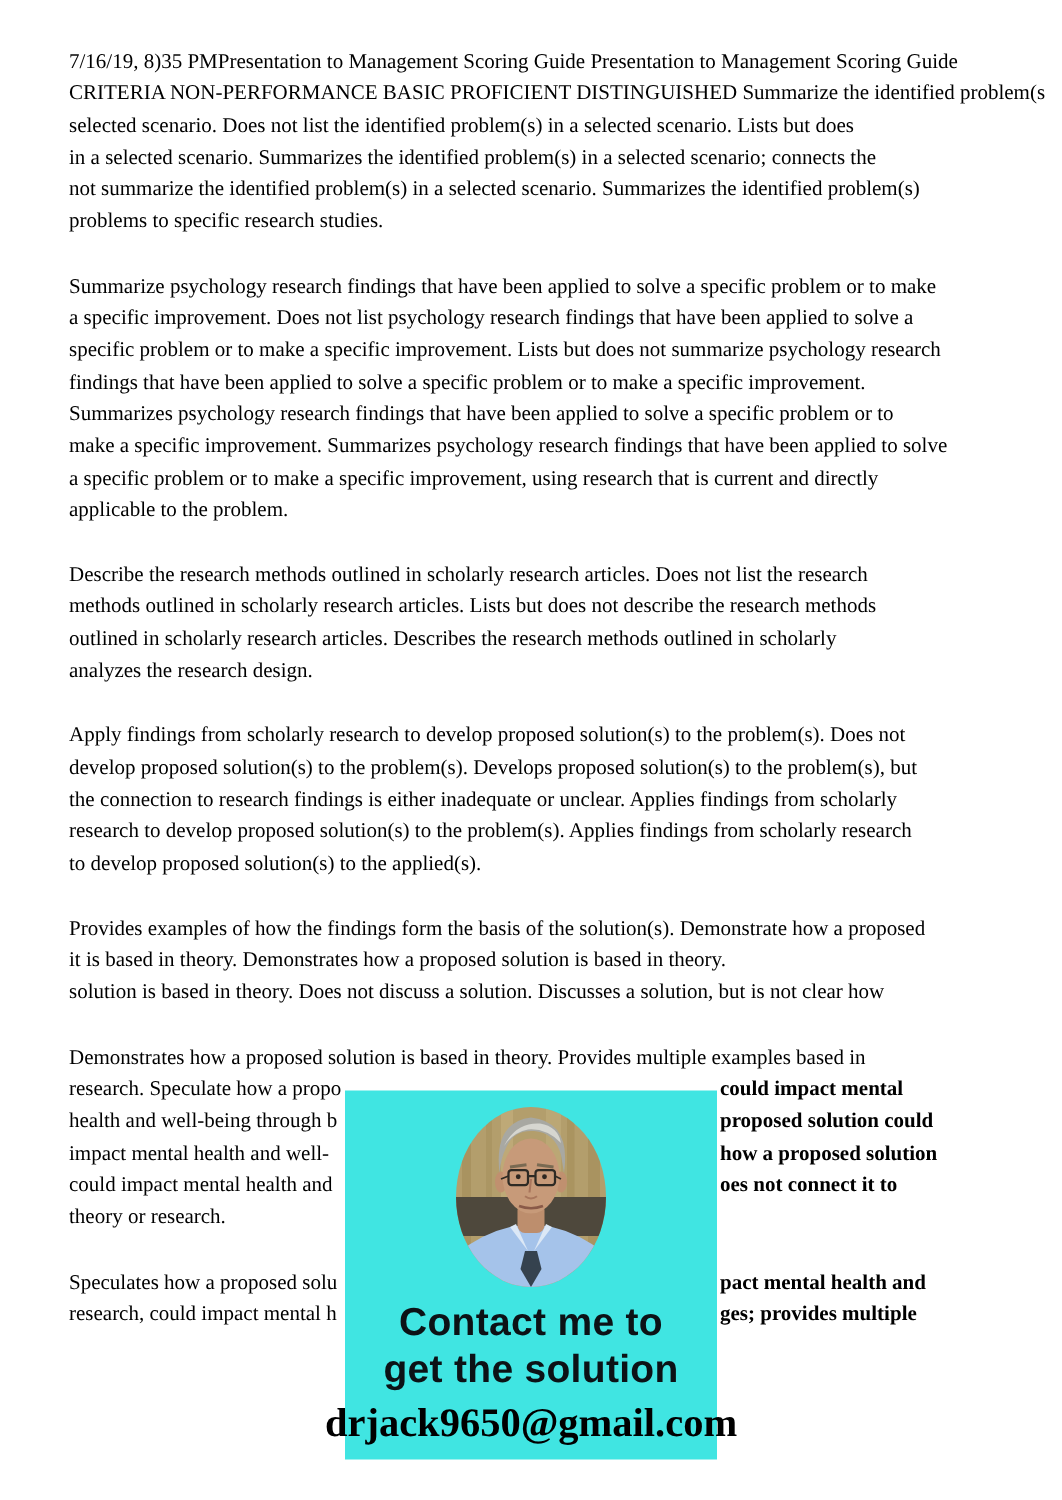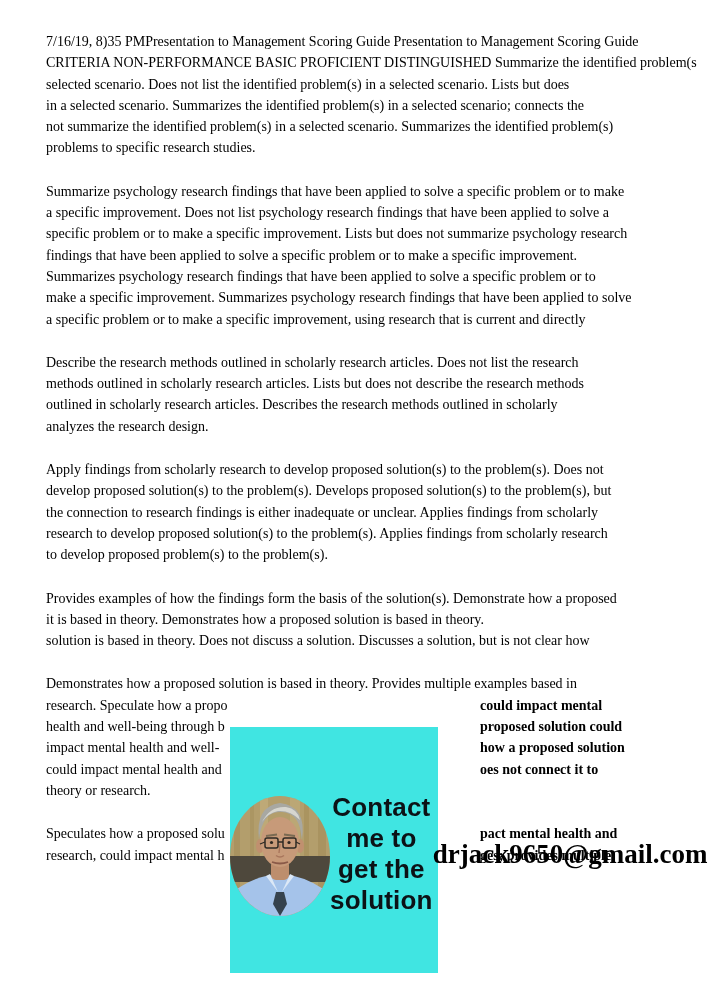--- a/index.html
+++ b/index.html
@@ -30,23 +30,24 @@
   .frag-right {
     position: absolute;
     left: 434px;
     top: 0;
     font-weight: bold;
   }
   .overlay {
     position: absolute;
     left: 230px;
     top: 727px;
-    width: 208px;
+    width: 248px;
     height: 246px;
     display: flex;
+    flex-direction: column;
     align-items: center;
   }
   .photo-wrap {
     margin-top: 11px;
     width: 100px;
     height: 120px;
     flex: 0 0 auto;
   }
   .contact-heading {
     margin-top: 8px;
@@ -82,33 +83,34 @@
         <div class="line">problems to specific research studies.</div>
       </div>
       <div class="para">
         <div class="line">Summarize psychology research findings that have been applied to solve a specific problem or to make</div>
         <div class="line">a specific improvement. Does not list psychology research findings that have been applied to solve a</div>
         <div class="line">specific problem or to make a specific improvement. Lists but does not summarize psychology research</div>
         <div class="line">findings that have been applied to solve a specific problem or to make a specific improvement.</div>
         <div class="line">Summarizes psychology research findings that have been applied to solve a specific problem or to</div>
         <div class="line">make a specific improvement. Summarizes psychology research findings that have been applied to solve</div>
         <div class="line">a specific problem or to make a specific improvement, using research that is current and directly</div>
+        <div class="line">applicable to the problem.</div>
       </div>
       <div class="para">
         <div class="line">Describe the research methods outlined in scholarly research articles. Does not list the research</div>
         <div class="line">methods outlined in scholarly research articles. Lists but does not describe the research methods</div>
         <div class="line">outlined in scholarly research articles. Describes the research methods outlined in scholarly</div>
         <div class="line">analyzes the research design.</div>
       </div>
       <div class="para">
         <div class="line">Apply findings from scholarly research to develop proposed solution(s) to the problem(s). Does not</div>
         <div class="line">develop proposed solution(s) to the problem(s). Develops proposed solution(s) to the problem(s), but</div>
         <div class="line">the connection to research findings is either inadequate or unclear. Applies findings from scholarly</div>
         <div class="line">research to develop proposed solution(s) to the problem(s). Applies findings from scholarly research</div>
-        <div class="line">to develop proposed problem(s) to the problem(s).</div>
+        <div class="line">to develop proposed solution(s) to the applied(s).</div>
       </div>
       <div class="para">
         <div class="line">Provides examples of how the findings form the basis of the solution(s). Demonstrate how a proposed</div>
         <div class="line">it is based in theory. Demonstrates how a proposed solution is based in theory.</div>
         <div class="line">solution is based in theory. Does not discuss a solution. Discusses a solution, but is not clear how</div>
       </div>
       <div class="para">
         <div class="line">Demonstrates how a proposed solution is based in theory. Provides multiple examples based in</div>
         <div class="line"><span class="frag-left">research. Speculate how a propo</span><span class="frag-right">could impact mental</span></div>
         <div class="line"><span class="frag-left">health and well-being through b</span><span class="frag-right">proposed solution could</span></div>

